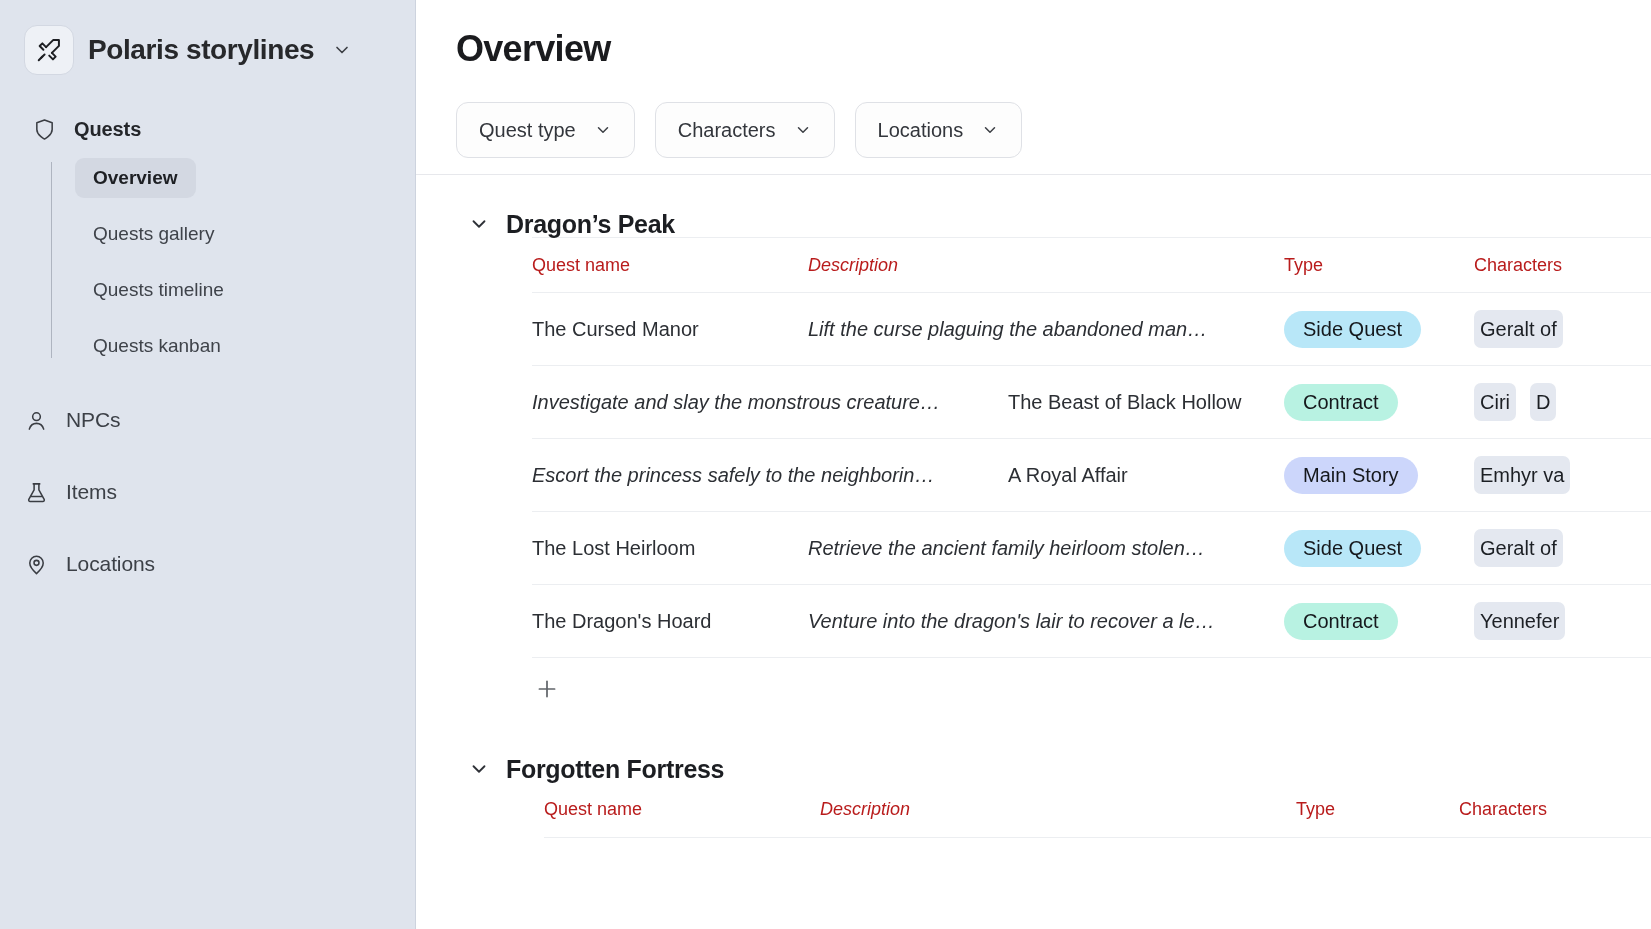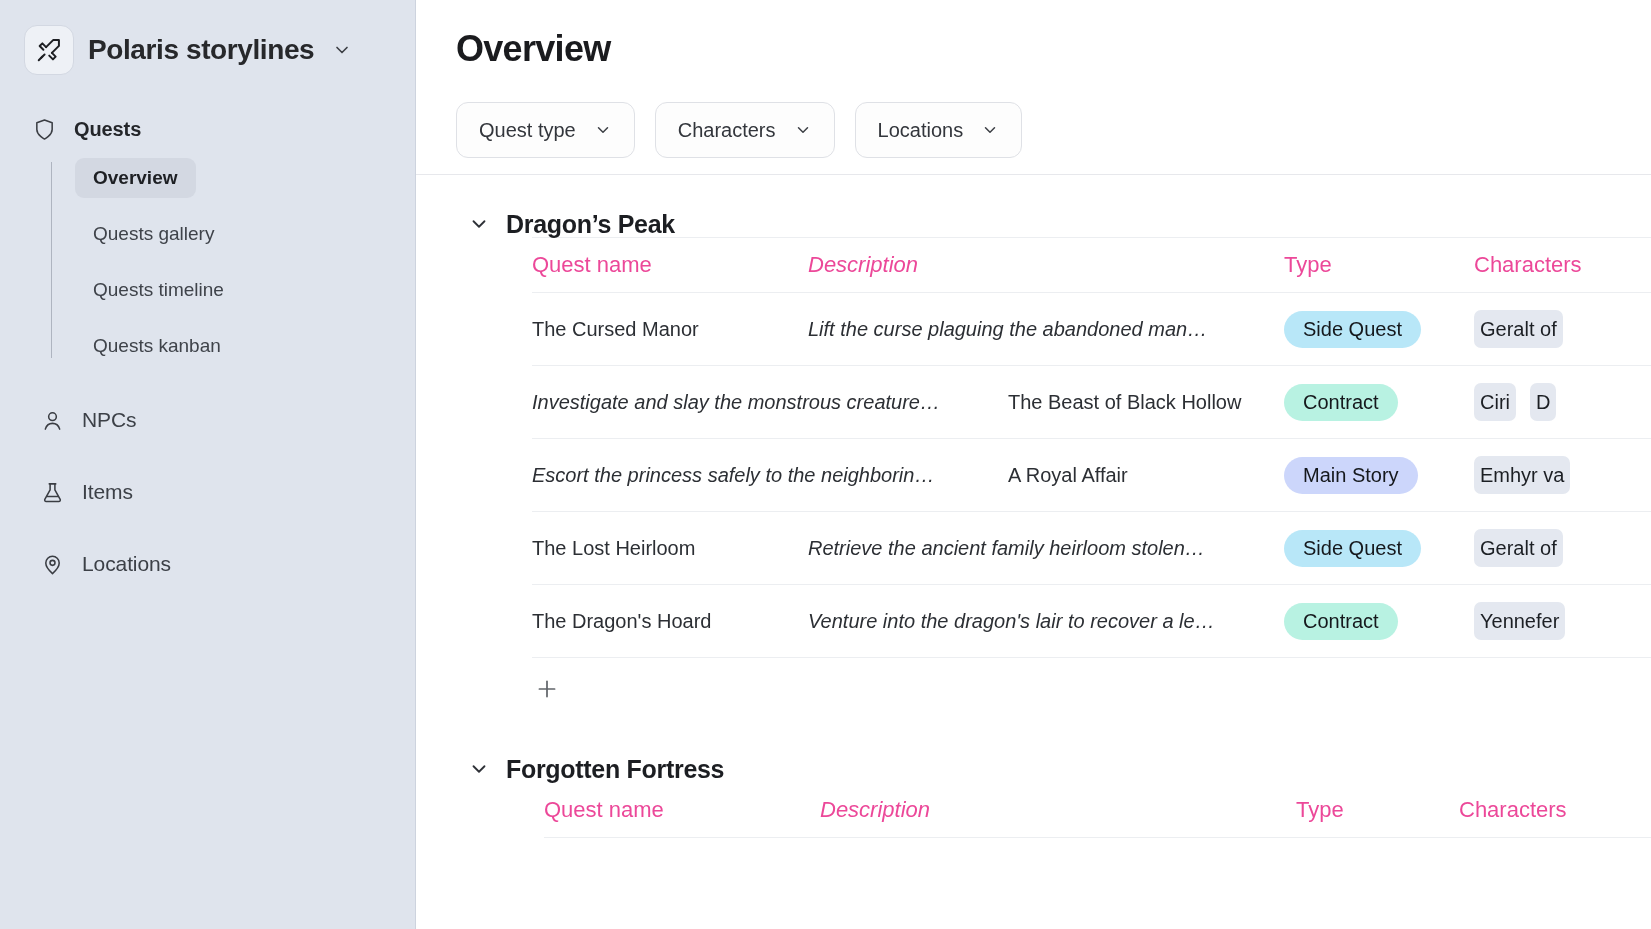--- a/index.html
+++ b/index.html
@@ -57,21 +57,21 @@
     border-radius:9px;
     font-size:19px; color:#3f434a; white-space:nowrap;
   }
   .subnav-item.active {
     background:#d3d8e2;
     color:#1d1f23; font-weight:700;
   }
 
   .nav-item {
     display:flex; align-items:center; gap:18px;
-    padding:0 40px; height:48px; margin:16px 0;text-align:right;
+    padding:0 24px; height:48px; margin:16px 0;text-align:right;
   }
   .nav-item-label { font-size:21px; color:#3c4047; letter-spacing:-0.1px; }
 
   
   .main { flex:1 1 auto; height:929px; background:#ffffff; overflow:hidden; position:relative; }
   .page-title {
     font-size:36px; font-weight:700; color:#1a1b1e;
     letter-spacing:-0.7px; padding:28px 0 0 40px;
   }
   .filter-bar {
@@ -99,21 +99,21 @@
   .group-title { font-size:25px; font-weight:700; color:#1c1e22; letter-spacing:-0.3px; }
 
   .table { padding-left:76px; }
   .trow {
     display:flex; align-items:center;
     height:73px;
     border-bottom:1px solid #eceef1;
     white-space:nowrap;
   }
   .trow.header { height:56px; border-top:1px solid #eceef1; }
-  .trow.header .c { color:#ec4899; font-size:22px; }
+  .trow.header .c { color:#b91c1c; font-size:18px; }
   .c { flex:0 0 auto; overflow:hidden; }
   .c-name  { width:276px; font-size:20px; color:#2c2f34; }
   .c-desc  { width:476px; font-size:20px; color:#2c2f34;
              text-overflow:ellipsis; overflow:hidden;font-style:italic; }
   .c-type  { width:190px; }
   .c-chars { width:400px; display:flex; align-items:center; gap:14px; }
 
   .pill {
     display:inline-flex; align-items:center; justify-content:center;
     height:37px; padding:0 19px; border-radius:19px;

